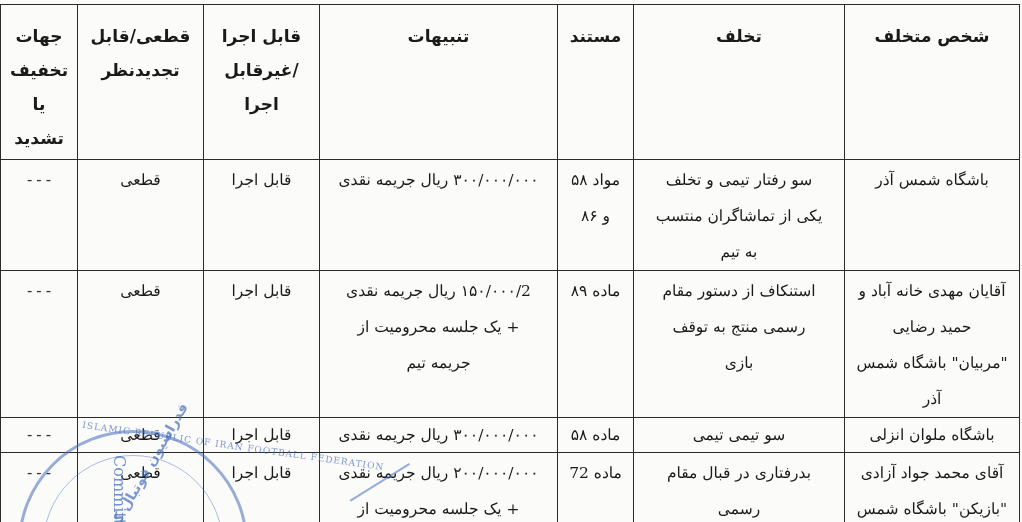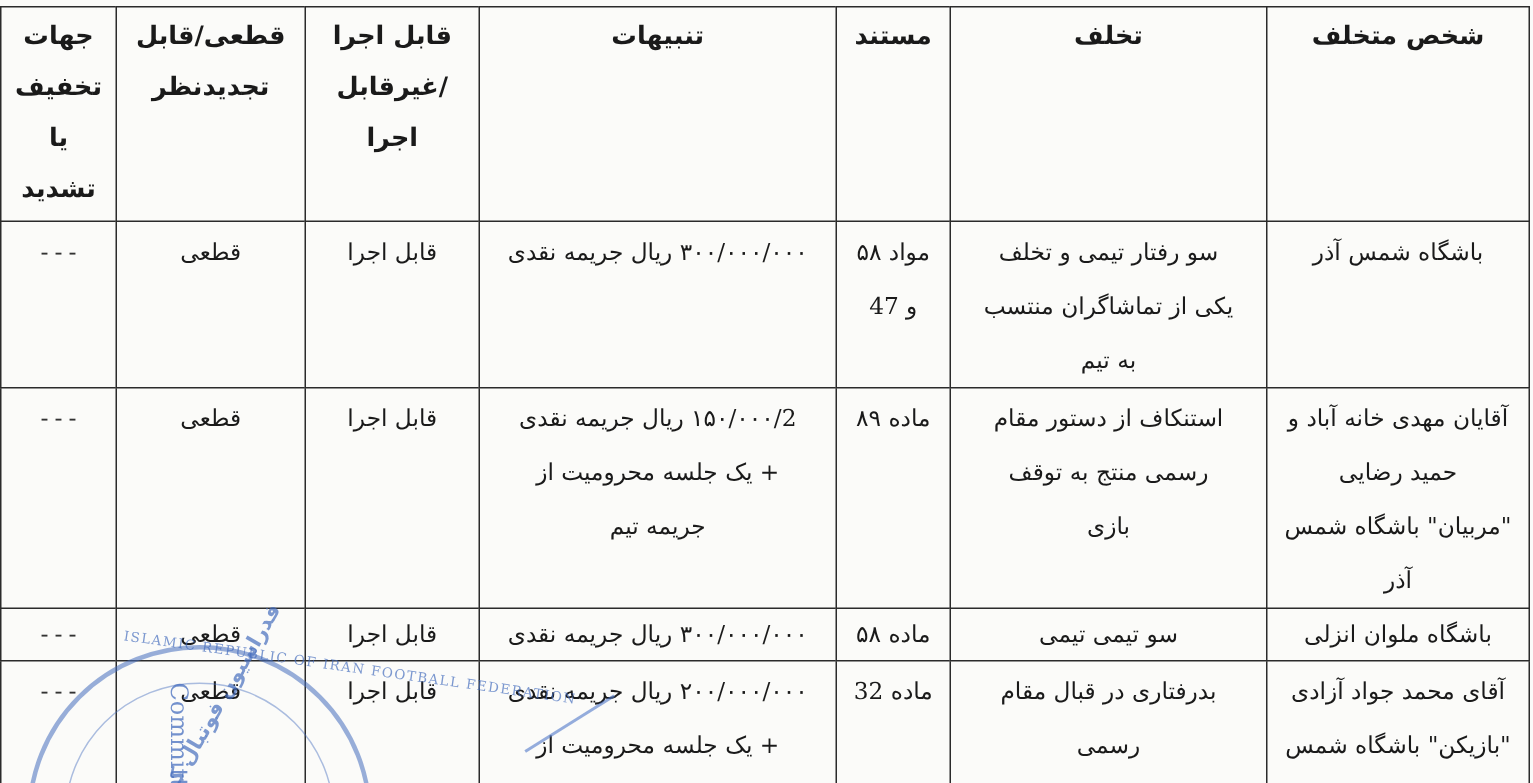--- a/index.html
+++ b/index.html
@@ -23,21 +23,21 @@
     vertical-align: top;
     text-align: center;
     padding: 0 6px;
     line-height: 36px;
   }
   table.verdicts th {
     font-family: "DejaVu Sans", "Liberation Sans", sans-serif;
     font-weight: bold;
     font-size: 17px;
     height: 140px;
-    padding-top: 2px;
+    padding-top: 14px;
     line-height: 34px;
   }
   table.verdicts td {
     font-size: 15.5px;
     font-weight: normal;
     padding-top: 2px;
   }
   tr.r1 td { height: 106px; }
   tr.r2 td { height: 106px; }
   tr.r3 td { height: 32px; line-height: 30px; }
@@ -135,21 +135,21 @@
         <td class="person">
           <span class="line">باشگاه شمس آذر</span>
         </td>
         <td>
           <span class="line">سو رفتار تیمی  و تخلف</span>
           <span class="line">یکی از تماشاگران منتسب</span>
           <span class="line">به تیم</span>
         </td>
         <td>
           <span class="line">مواد ۵۸</span>
-          <span class="line">و 47</span>
+          <span class="line">و ۸۶</span>
         </td>
         <td>
           <span class="line">۳۰۰/۰۰۰/۰۰۰ ریال جریمه نقدی</span>
         </td>
         <td>قابل اجرا</td>
         <td>قطعی</td>
         <td class="dash">---</td>
       </tr>
 
       <tr class="r2">
@@ -198,21 +198,21 @@
         <td class="person">
           <span class="line">آقای محمد جواد آزادی</span>
           <span class="line">"بازیکن" باشگاه شمس</span>
           <span class="line" style="text-align:center">آذر</span>
         </td>
         <td>
           <span class="line">بدرفتاری در قبال مقام</span>
           <span class="line">رسمی</span>
         </td>
         <td>
-          <span class="line">ماده 32</span>
+          <span class="line">ماده 72</span>
         </td>
         <td>
           <span class="line">۲۰۰/۰۰۰/۰۰۰ ریال جریمه نقدی</span>
           <span class="line">+ یک جلسه محرومیت از</span>
           <span class="line">همراهی تیم</span>
         </td>
         <td>قابل اجرا</td>
         <td>قطعی</td>
         <td class="dash">---</td>
       </tr>

